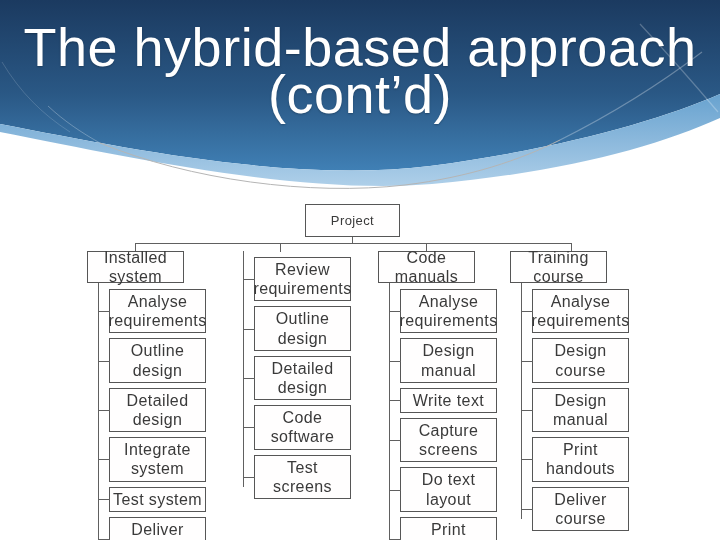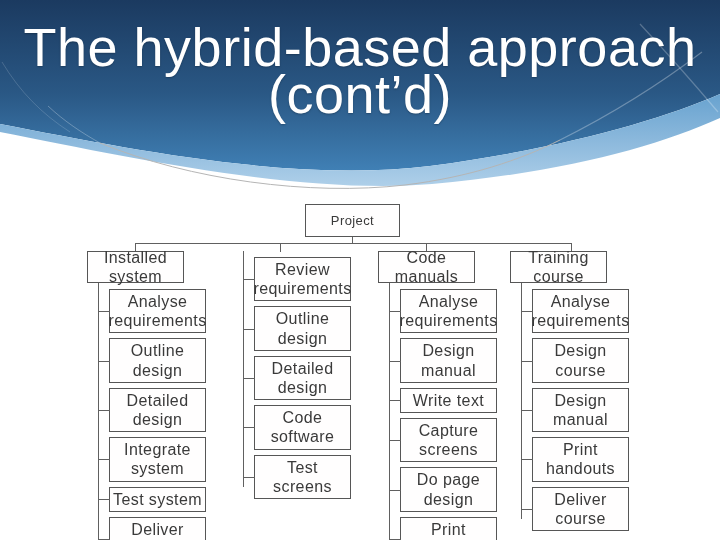--- a/index.html
+++ b/index.html
@@ -115,21 +115,21 @@
 
     <div class="column" style="left:378px;">
       <div class="box parent-box">Code
 manuals</div>
       <div class="tasks">
         <div class="box task two-line">Analyse
 requirements</div>
         <div class="box task">Design manual</div>
         <div class="box task">Write text</div>
         <div class="box task">Capture screens</div>
-        <div class="box task">Do page design</div>
+        <div class="box task">Do text layout</div>
         <div class="box task">Print manuals</div>
       </div>
     </div>
 
     <div class="column" style="left:510px;">
       <div class="box parent-box">Training
 course</div>
       <div class="tasks">
         <div class="box task two-line">Analyse
 requirements</div>

